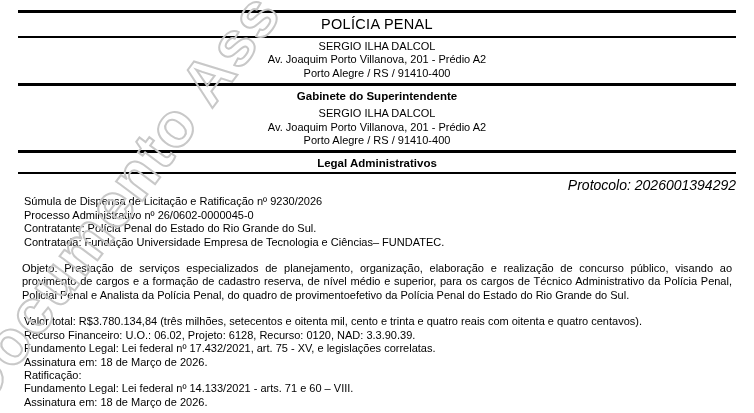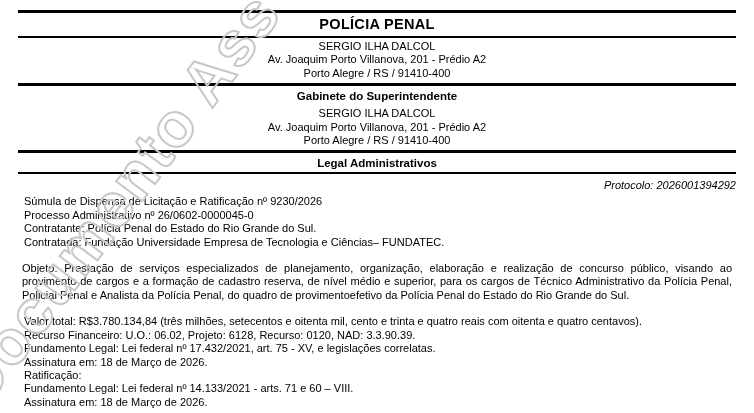--- a/index.html
+++ b/index.html
@@ -15,35 +15,35 @@
     position: absolute; inset: 0;
     overflow: hidden;
   }
   
   .rule { margin: 0 18px; background: #000; }
   .rule.thick { height: 3px; }
   .rule.thin  { height: 2px; }
   .rule.first { margin-top: 10px; }
 
   .org-title {
-    font-size: 14.5px; font-weight: bold;
+    font-size: 14.5px; font-weight: normal;
     text-align: center; line-height: 23px;
     letter-spacing: 0.3px;
   }
   .addr-block { text-align: center; padding: 2px 18px 3px; }
   .addr-block div { font-size: 11px; line-height: 13.4px; }
 
   .sub-title {
     font-size: 11.5px; font-weight: bold;
     text-align: center; line-height: 12px; padding: 4px 8px 3px;
   }
 
   .protocol {
     text-align: right; font-style: italic;
-    font-size: 11px; line-height: 12px;
+    font-size: 14px; line-height: 12px;
     padding: 5px 18px 2px 0;
   }
 
   .doc-body { margin: 2px 9px 0 9px; font-size: 11px; }
   .doc-body .bline { line-height: 13.4px; margin-left: 15px; }
   .doc-body p.just {
     margin: 13px; line-height: 13.4px;
     text-align: justify;
   }
 

